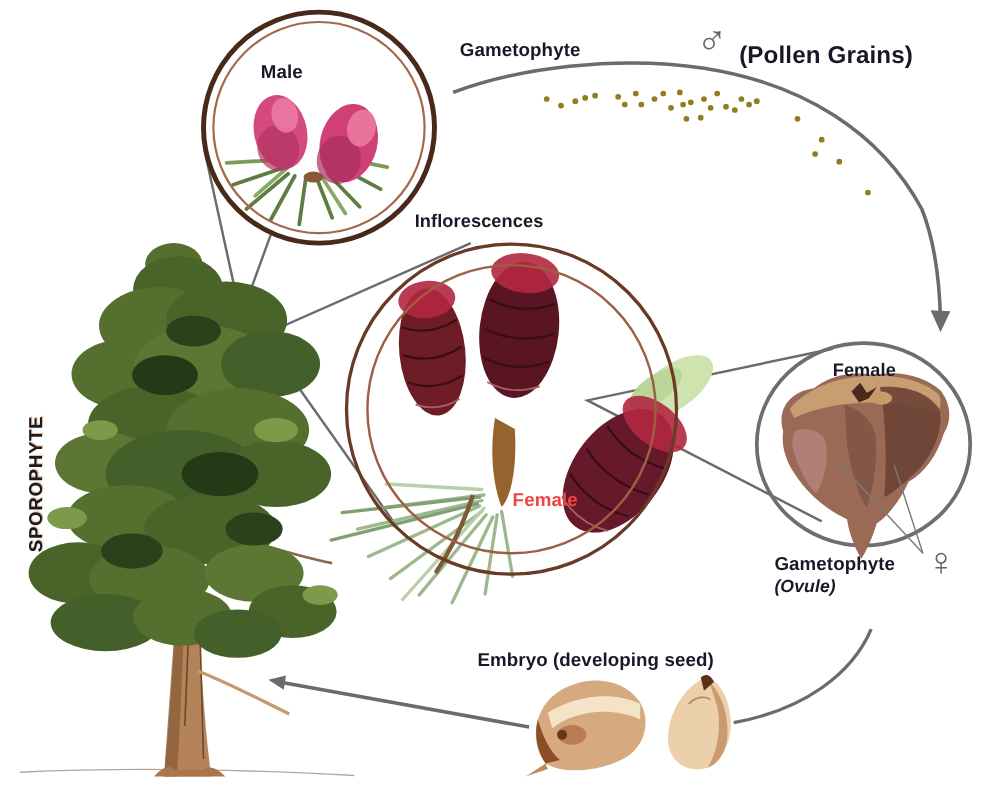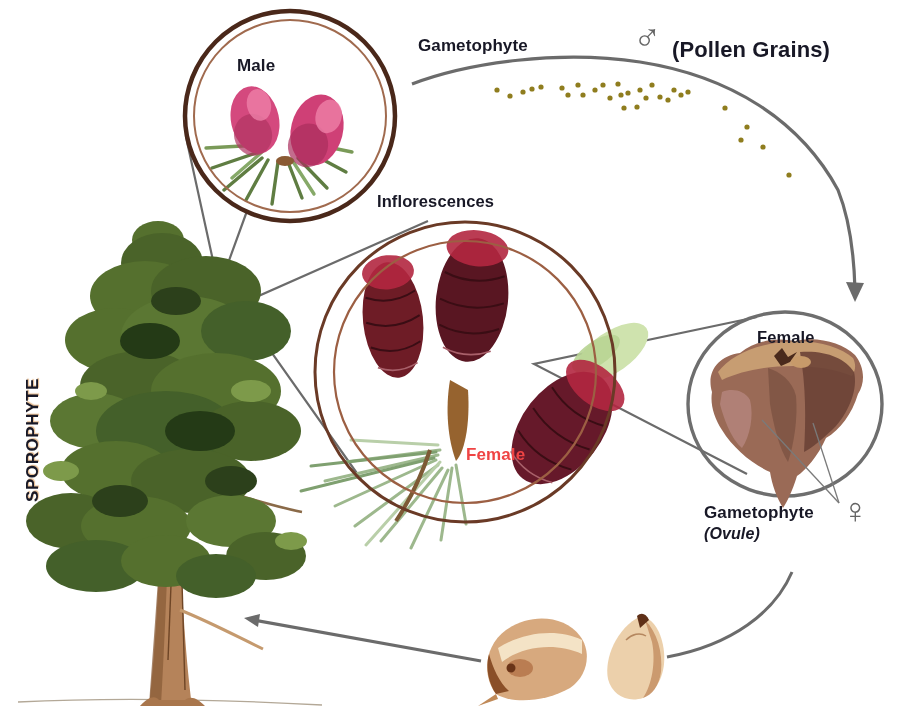--- a/index.html
+++ b/index.html
@@ -269,13 +269,14 @@
   <div class="lbl lbl-male">Male</div>
   <div class="lbl lbl-gam-top">Gametophyte</div>
   <div class="sym sym-male">♂</div>
   <div class="lbl lbl-pollen">(Pollen Grains)</div>
   <div class="lbl lbl-infl">Inflorescences</div>
   <div class="lbl lbl-female">Female</div>
   <div class="lbl lbl-carpel">Female</div>
   <div class="lbl lbl-gamov1">Gametophyte</div>
   <div class="lbl lbl-gamov2">(Ovule)</div>
   <div class="sym sym-female">♀</div>
+  <div class="lbl lbl-embryo">Embryo (developing seed)</div>
 </div>
 
 </body></html>

